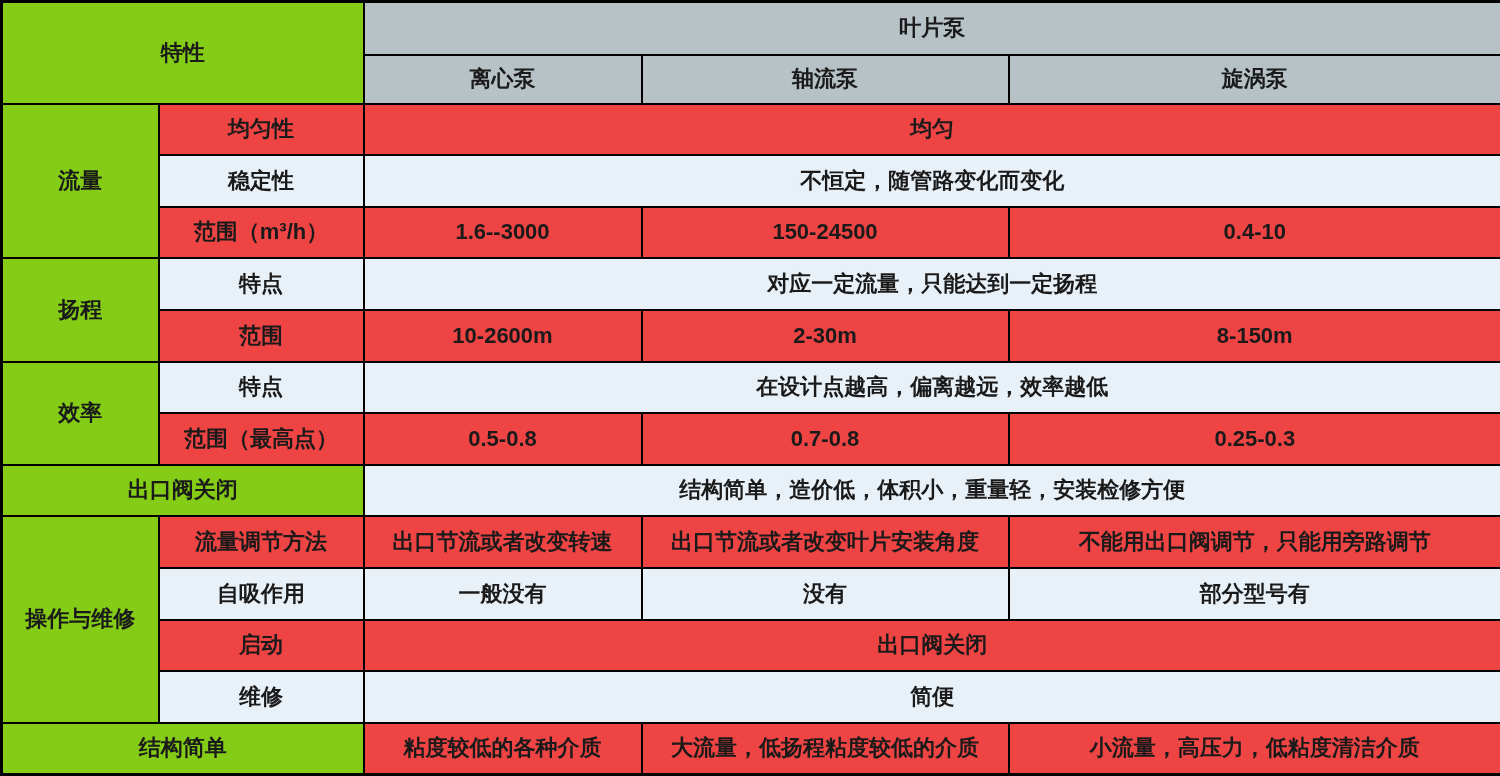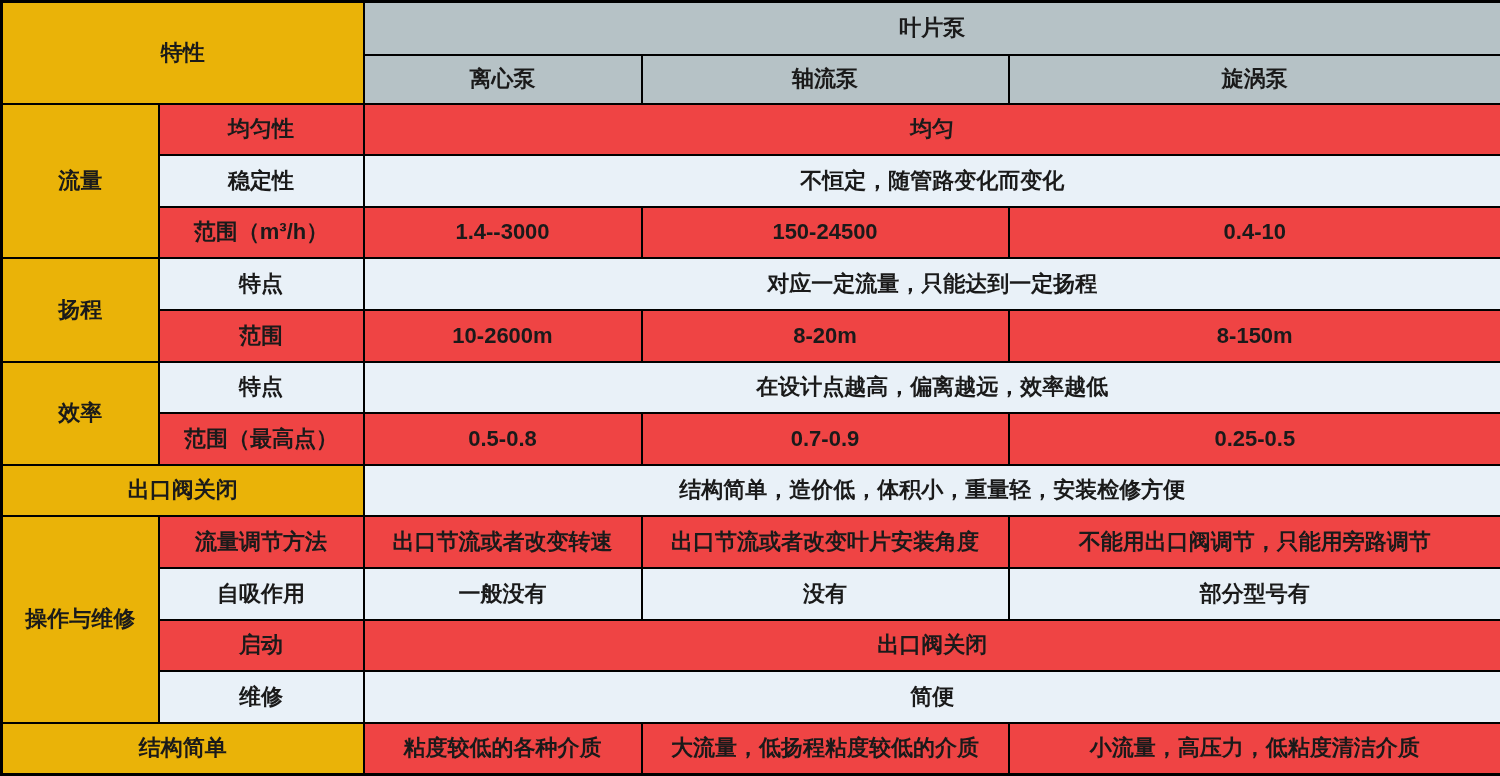--- a/index.html
+++ b/index.html
@@ -27,21 +27,21 @@
     text-align: center;
     vertical-align: middle;
     padding: 0 21px;
     overflow: hidden;
     white-space: nowrap;
     font-size: 22px;
     line-height: 1.2;
   }
   
   .h   { background: #b6c2c6; font-size: 23px; }   
-  .lab { background: #eab308; font-size: 23px; }   
+  .lab { background: #84cc16; font-size: 23px; }   
   .w   { background: #ef4444; }                    
   .b   { background: #e9f1f8; margin-left: 44px; }                    
   tr { height: 51px; }
   tr.hdr1 { height: 53px; }
   tr.hdr2 { height: 48px; }
 </style>
 </head>
 <body>
 
 <div class="page">
@@ -72,49 +72,49 @@
       <td class="w" colspan="3">均匀</td>
     </tr>
 
     <tr>
       <td class="b">稳定性</td>
       <td class="b" colspan="3">不恒定，随管路变化而变化</td>
     </tr>
 
     <tr>
       <td class="w">范围（m³/h）</td>
-      <td class="w">1.4--3000</td>
+      <td class="w">1.6--3000</td>
       <td class="w">150-24500</td>
       <td class="w">0.4-10</td>
     </tr>
 
     <tr>
       <td class="lab" rowspan="2">扬程</td>
       <td class="b">特点</td>
       <td class="b" colspan="3">对应一定流量，只能达到一定扬程</td>
     </tr>
 
     <tr>
       <td class="w">范围</td>
       <td class="w">10-2600m</td>
-      <td class="w">8-20m</td>
+      <td class="w">2-30m</td>
       <td class="w">8-150m</td>
     </tr>
 
     <tr>
       <td class="lab" rowspan="2">效率</td>
       <td class="b">特点</td>
       <td class="b" colspan="3">在设计点越高，偏离越远，效率越低</td>
     </tr>
 
     <tr>
       <td class="w">范围（最高点）</td>
       <td class="w">0.5-0.8</td>
-      <td class="w">0.7-0.9</td>
-      <td class="w">0.25-0.5</td>
+      <td class="w">0.7-0.8</td>
+      <td class="w">0.25-0.3</td>
     </tr>
 
     <tr>
       <td class="lab" colspan="2">出口阀关闭</td>
       <td class="b" colspan="3">结构简单，造价低，体积小，重量轻，安装检修方便</td>
     </tr>
 
     <tr>
       <td class="lab" rowspan="4">操作与维修</td>
       <td class="w">流量调节方法</td>

